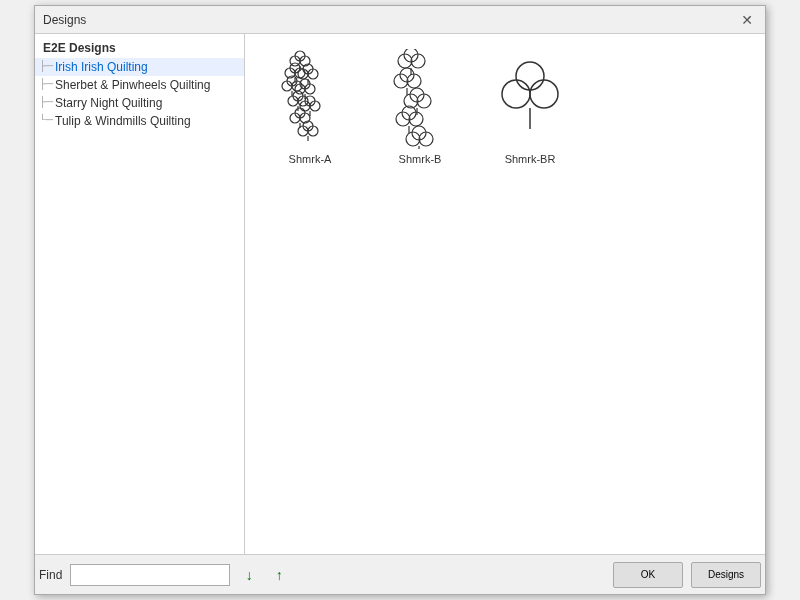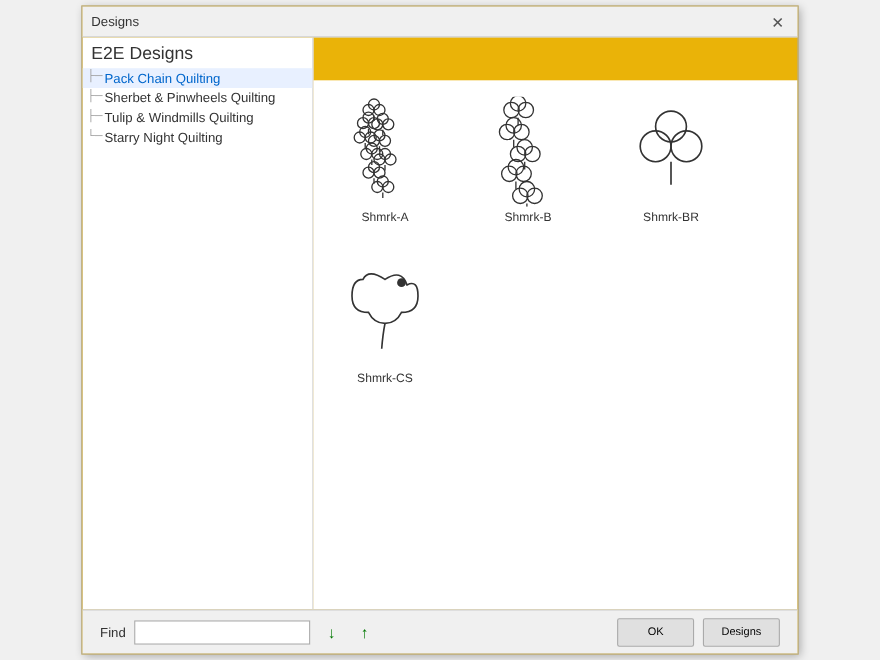--- a/index.html
+++ b/index.html
@@ -8,23 +8,23 @@
       font-size: 12px;
       background: #f0f0f0;
       display: flex;
       justify-content: center;
       align-items: center;
       width: 800px;
       height: 600px;
       overflow: hidden;
     }
     .dialog {
-      width: 652px;
+      width: 732px;
       height: 590px;
-      background: #eab308;
+      background: #fca5a5;
       border: 1px solid #aaa;
       display: flex;
       flex-direction: column;
       box-shadow: 2px 2px 8px rgba(0,0,0,0.3);
     }
     .title-bar {
       background: #f0f0f0;
       border-bottom: 1px solid #ccc;
       padding: 5px 8px;
       display: flex;
@@ -56,23 +56,23 @@
       overflow: hidden;
     }
     .sidebar {
       width: 210px;
       border-right: 1px solid #ccc;
       background: #fff;
       overflow-y: auto;
       padding: 4px 0;
     }
     .sidebar-root {
-      font-weight: normal;
+      font-weight: bold;
       padding: 3px 8px;
-      font-size: 16px;
+      font-size: 12px;
       color: #333;
     }
     .sidebar-item {
       padding: 2px 8px 2px 20px;
       font-size: 12px;
       color: #333;
       cursor: pointer;
       white-space: nowrap;
       position: relative;
     }
@@ -91,22 +91,21 @@
       background: #e8f0ff;
     }
     .main-panel {
       flex: 1;
       background: #fff;
       overflow: auto;
       padding: 10px;
       display: flex;
       flex-wrap: wrap;
       align-content: flex-start;
-      gap: 20px;
-      margin-top: 39px;
+      gap: 0;
     }
     .design-item {
       display: flex;
       flex-direction: column;
       align-items: center;
       width: 110px;
       cursor: pointer;
       padding: 5px;
     }
     .design-svg {
@@ -121,21 +120,21 @@
       color: #333;
       text-align: center;
       margin-top: 4px;
     }
     .bottom-bar {
       height: 40px;
       border-top: 1px solid #ccc;
       background: #f0f0f0;
       display: flex;
       align-items: center;
-      padding: 0 16px;
+      padding: 0 4px;
       gap: 8px;
     }
     .find-label {
       font-size: 12px;
       color: #333;
     }
     .find-input {
       width: 160px;
       height: 22px;
       border: 1px solid #aaa;
@@ -175,24 +174,24 @@
   <div class="title-bar">
     <span class="title-bar-text">Designs</span>
     <button class="close-btn">✕</button>
   </div>
 
   <div class="content-area">
 
     <div class="sidebar">
       <div class="sidebar-root">E2E Designs</div>
       <div id="sidebar-items-container">
-          <div class="sidebar-item selected">Pack Chain Quilting</div>
+          <div class="sidebar-item selected">Irish Irish Quilting</div>
           <div class="sidebar-item">Sherbet &amp; Pinwheels Quilting</div>
+          <div class="sidebar-item">Starry Night Quilting</div>
           <div class="sidebar-item" style="">Tulip &amp; Windmills Quilting</div>
-          <div class="sidebar-item">Starry Night Quilting</div>
         </div>
     </div>
 
     <div class="main-panel">
 
       <div class="design-item">
         <div class="design-svg">
           <svg viewBox="0 0 80 100" width="80" height="100" style="stroke:#333;fill:none;stroke-width:1.2;">
 
             <g transform="translate(5,2)">
@@ -292,35 +291,20 @@
               <circle cx="16" cy="40" r="14"></circle>
               <circle cx="44" cy="40" r="14"></circle>
 
               <line x1="30" y1="54" x2="30" y2="75"></line>
             </g>
           </svg>
         </div>
         <div class="design-label">Shmrk-BR</div>
       </div>
 
-      <div class="design-item">
-        <div class="design-svg">
-          <svg viewBox="0 0 80 100" width="80" height="100" style="stroke:#333;fill:none;stroke-width:1.5;">
-            <g transform="translate(5, 5)">
-
-              <path d="M35,15 Q50,5 55,20 Q65,15 65,30 Q65,45 50,45 Q45,55 35,55 Q25,55 20,45 Q5,45 5,30 Q5,15 15,15 Q20,5 35,15 Z"></path>
-
-              <circle cx="50" cy="18" r="4" style="fill:#333;stroke:none;"></circle>
-
-              <path d="M35,55 Q33,65 32,78"></path>
-            </g>
-          </svg>
-        </div>
-        <div class="design-label">Shmrk-CS</div>
-      </div>
     </div>
   </div>
 
   <div class="bottom-bar">
     <span class="find-label">Find</span>
     <input class="find-input" type="text" style="">
     <button class="nav-btn nav-btn-down">↓</button>
     <button class="nav-btn nav-btn-up">↑</button>
     <div class="spacer"></div>
     <button class="action-btn">OK</button>

